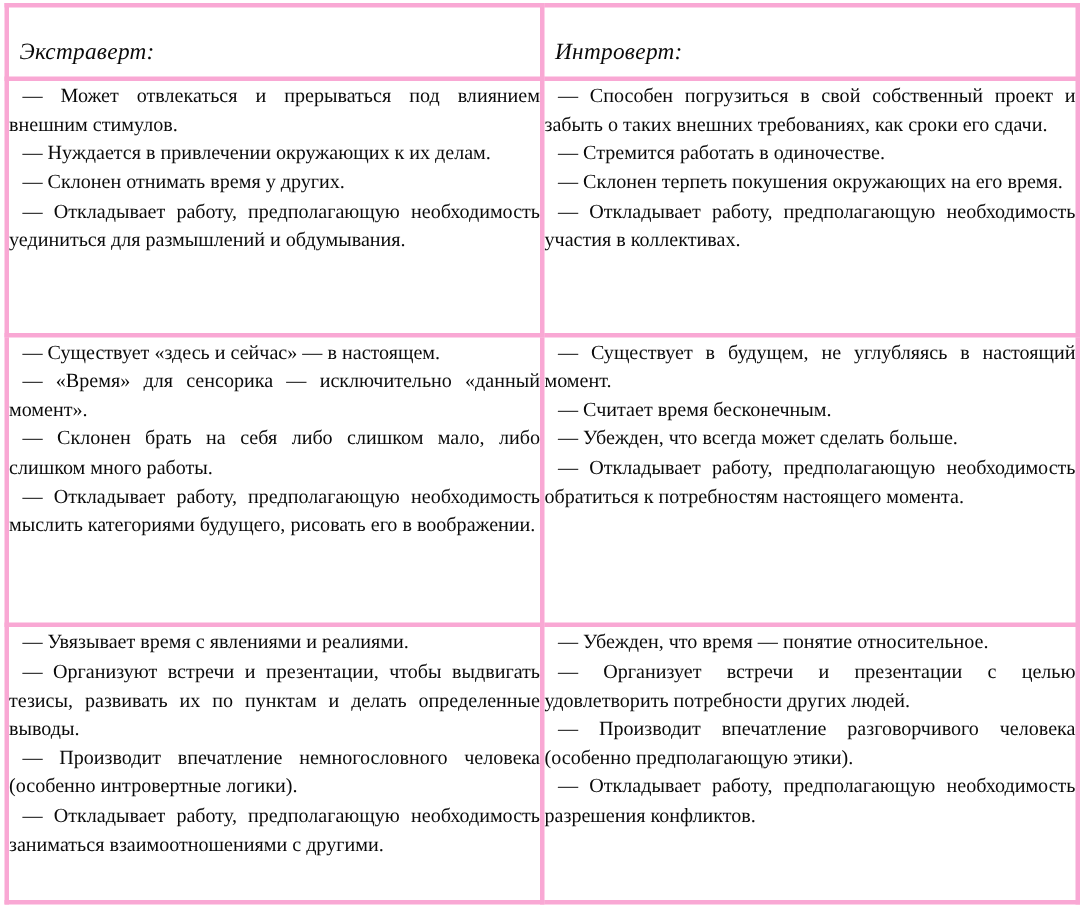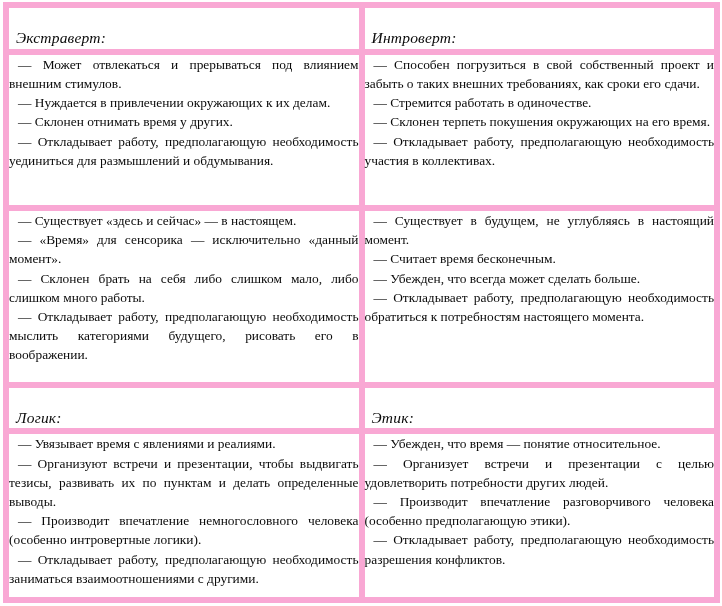--- a/index.html
+++ b/index.html
@@ -24,21 +24,21 @@
   }
 
   table.matrix {
     width: 717px;
     height: 601px;
     border-collapse: collapse;
     table-layout: fixed;
   }
 
   table.matrix td {
-    border: 6px solid #f9a8d4;
+    border: 3px solid #f9a8d4;
     vertical-align: top;
     padding: 0;
     width: 50%;
   }
 
   
   .hdr-cell {
     height: 40px;
   }
   .hdr-label {
@@ -125,28 +125,20 @@
         <td class="body-cell">
           <div class="bullets">
             <p class="last-line-left">— Существует в будущем, не углубляясь в настоящий момент.</p>
             <p class="last-line-left">— Считает время бесконечным.</p>
             <p class="last-line-left">— Убежден, что всегда может сделать больше.</p>
             <p class="last-line-left">— Откладывает работу, предполагающую необходимость обратиться к потребностям настоящего момента.</p>
           </div>
         </td>
       </tr>
 
-      <tr class="hdr">
-        <td class="hdr-cell">
-          <div class="hdr-label">Логик:</div>
-        </td>
-        <td class="hdr-cell">
-          <div class="hdr-label">Этик:</div>
-        </td>
-      </tr>
       <tr class="r3">
         <td class="body-cell">
           <div class="bullets">
             <p class="last-line-left">— Увязывает время с явлениями и реалиями.</p>
             <p class="last-line-left">— Организуют встречи и презентации, чтобы выдвигать тезисы, развивать их по пунктам и делать определенные выводы.</p>
             <p class="last-line-left">— Производит впечатление немногословного человека (особенно интровертные логики).</p>
             <p class="last-line-left">— Откладывает работу, предполагающую необходимость заниматься взаимоотношениями с другими.</p>
           </div>
         </td>
         <td class="body-cell">

